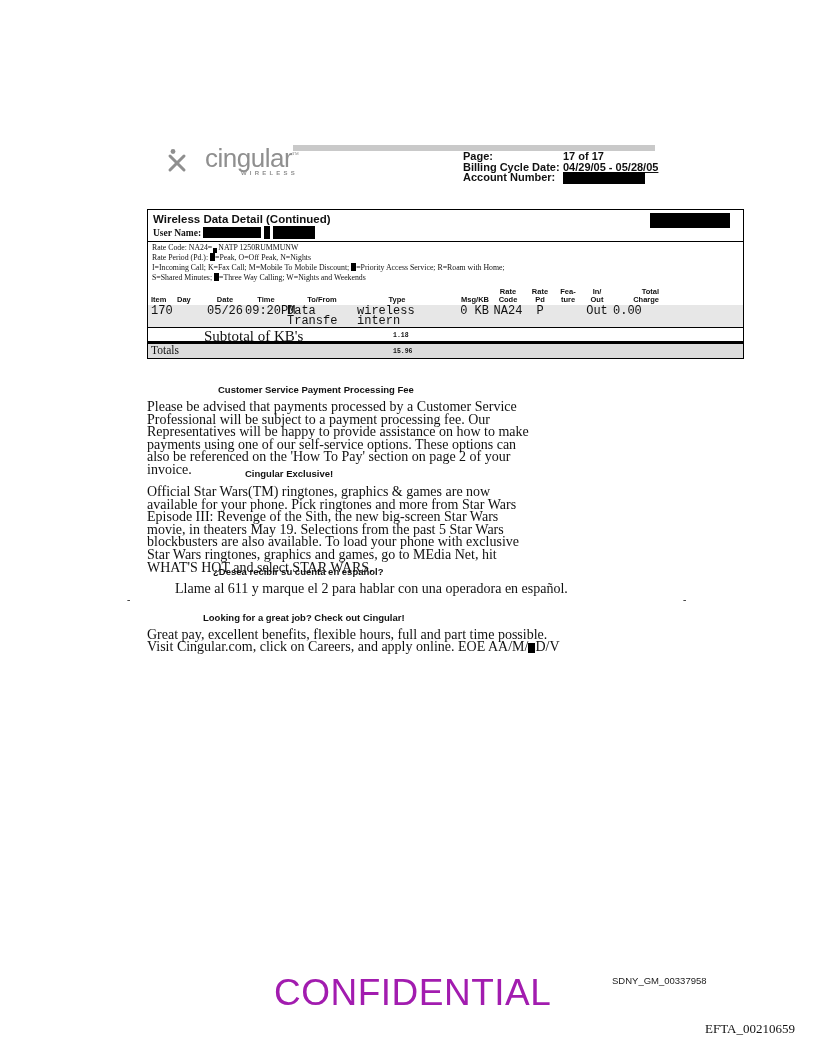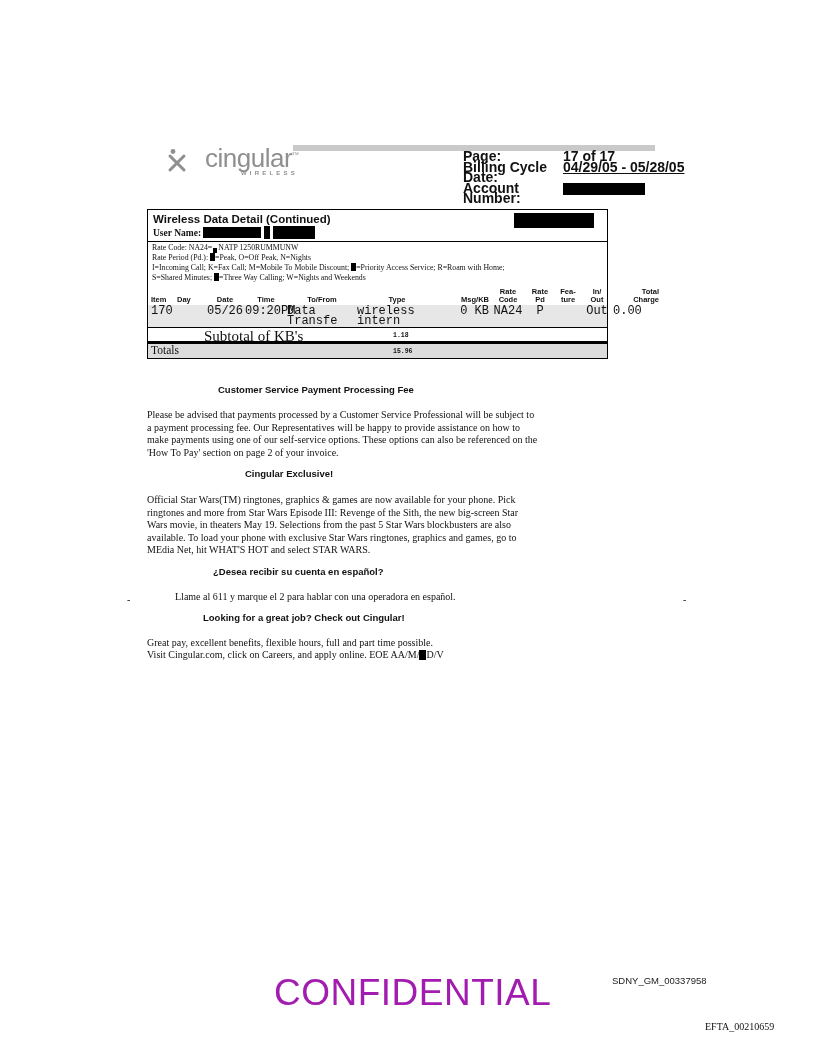--- a/index.html
+++ b/index.html
@@ -8,29 +8,29 @@
   .abs{position:absolute;}
 
   
   #logo{left:166px;top:146px;display:flex;align-items:flex-start;gap:11px;}
   #logo .brand{font-family:"Liberation Sans",sans-serif;font-size:26px;color:#8f8f8f;
                letter-spacing:-0.5px;line-height:24px;font-weight:400;}
   #logo .tm{font-size:7px;color:#8f8f8f;vertical-align:10px;}
   #logo .tagline{font-family:"Liberation Sans",sans-serif;font-size:6px;color:#8f8f8f;
                  letter-spacing:3.2px;margin:-1px 0 0 36px;font-weight:700;}
   #scanbar{left:293px;top:145px;width:362px;height:6px;background:#c9c9c9;}
-  #pageinfo{left:463px;top:151px;font-family:"Liberation Sans",sans-serif;font-size:14px;
+  #pageinfo{left:463px;top:151px;font-family:"Liberation Sans",sans-serif;font-size:11px;
             font-weight:700;line-height:10.6px;}
   #pageinfo .row{display:flex;}
   #pageinfo .lbl{width:100px;}
   #pageinfo .und{text-decoration:underline;}
   .redact{background:#000;display:inline-block;}
 
   
-  #tbl{left:147px;top:209px;width:461px;border:1.5px solid #000;box-sizing:border-box;background:#fff;}
+  #tbl{left:147px;top:209px;width:597px;border:1.5px solid #000;box-sizing:border-box;background:#fff;}
   #tbl-head{position:relative;padding:3px 5px 2px 5px;border-bottom:1.5px solid #000;}
   #tbl-title{font-family:"Liberation Sans",sans-serif;font-weight:700;font-size:11.5px;}
   #tbl-head .rbox{position:absolute;right:13px;top:3px;width:80px;height:15px;background:#000;}
   #userline{margin-top:1px;font-size:9.5px;font-weight:700;}
   #userline .scrib{width:58px;height:11px;vertical-align:-2px;}
   #userline .bar{width:6px;height:13px;vertical-align:-3px;margin-left:3px;}
   #userline .blk{width:42px;height:13px;vertical-align:-3px;margin-left:3px;}
 
   #legend{padding:2px 4px 3px 4px;font-size:7.8px;line-height:8.9px;}
   .r-sm{width:5px;height:8px;vertical-align:-1px;}
@@ -48,28 +48,28 @@
   #subrow .val{position:absolute;left:245px;top:4px;font-family:"Liberation Mono",monospace;
                font-weight:700;font-size:6.5px;}
   #thickrule{border-top:2.5px solid #000;}
   #totrow{position:relative;height:14px;background:#dcdcdc;border-top:1px solid #000;}
   #totrow .lab{position:absolute;left:3px;top:0;font-size:11.5px;}
   #totrow .val{position:absolute;left:245px;top:4px;font-family:"Liberation Mono",monospace;
                font-weight:700;font-size:6.5px;}
 
   
   .sec-h{font-family:"Liberation Sans",sans-serif;font-weight:700;font-size:9.5px;white-space:nowrap;}
-  .sec-p{font-size:10px;line-height:12.6px;width:392px;margin-top:8px;}
+  .sec-p{font-size:14px;line-height:12.6px;width:392px;}
   .dash{font-size:10px;}
 
   
   #confidential{left:274px;top:972px;font-family:"Liberation Sans",sans-serif;font-size:37px;
                 letter-spacing:0.5px;}
   #bates-gray{left:612px;top:975px;font-family:"Liberation Sans",sans-serif;font-size:9.5px;color:#222;}
-  #bates-serif{left:705px;top:1021px;font-size:10px;}
+  #bates-serif{left:705px;top:1021px;font-size:13px;}
 </style>
 </head>
 <body>
 
 <div id="page">
 
   <div class="abs" id="logo">
     <span style="margin:2px 6px 0 0;">
       <svg width="22" height="26" viewBox="0 0 22 26">
         <g stroke="#8f8f8f" stroke-width="3" stroke-linecap="round" fill="none">

